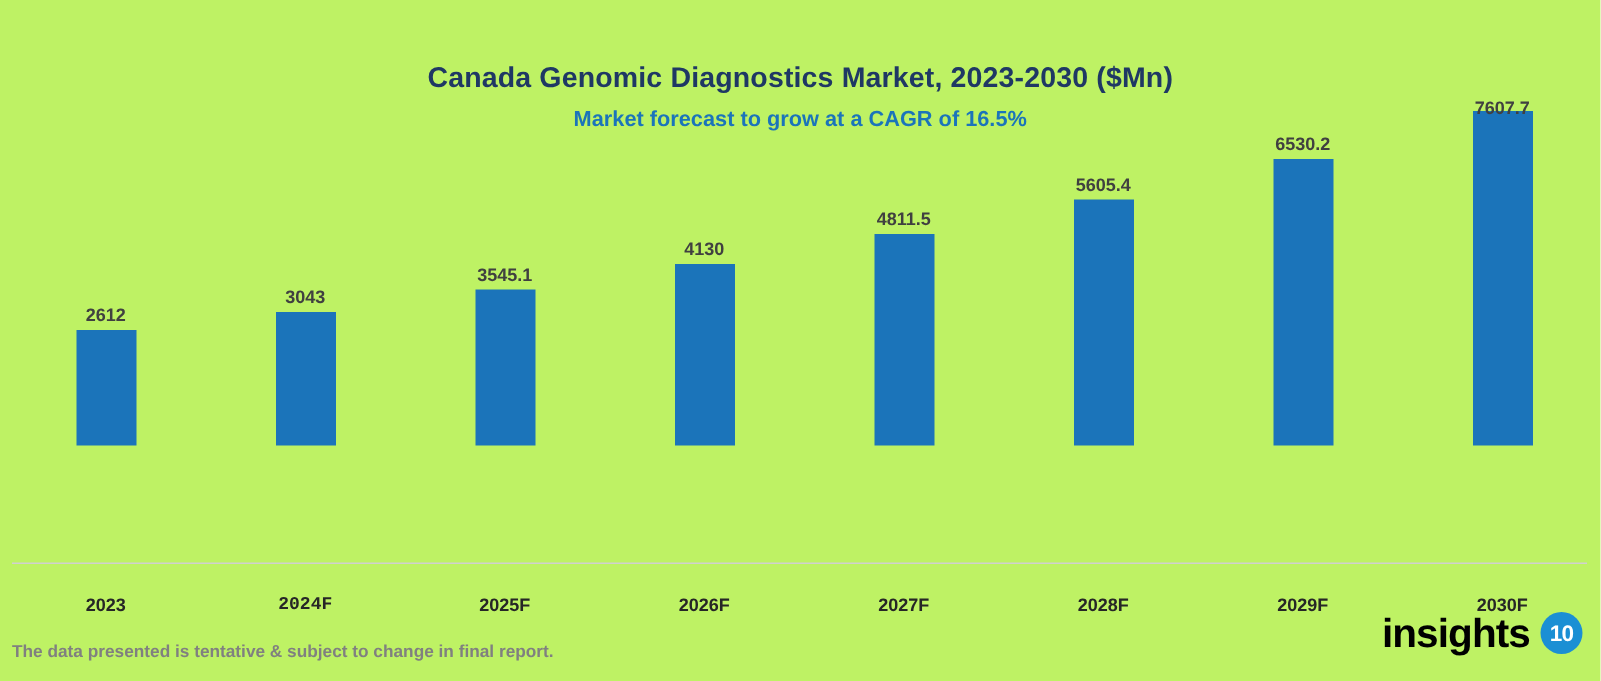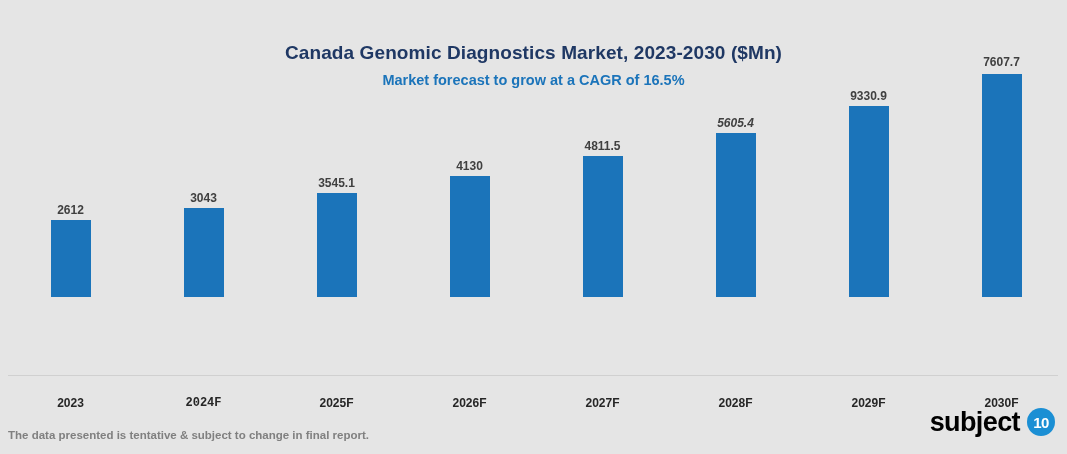--- a/index.html
+++ b/index.html
@@ -8,21 +8,21 @@
     background: #ffffff;
   }
   body {
     font-family: "Liberation Sans", sans-serif;
     -webkit-font-smoothing: antialiased;
   }
   #page {
     position: relative;
     width: 1067px;
     height: 454px;
-    background: #e5e5e5;
+    background: #bef264;
     overflow: hidden;
   }
 
   
   #title-block {
     position: absolute;
     top: 42px;
     left: 0;
     width: 1067px;
     text-align: center;
@@ -187,49 +187,49 @@
       <div class="bar-group" style="left: 536px; height: 159.037px;">
         <div class="bar-wrap">
           <div class="bar" style="height: 141.037px; background: rgb(27, 116, 186);"></div>
         </div>
         <div class="bar-label" style="bottom: 144.037px;">4811.5</div>
       </div>
       <div class="bar-group" style="left: 669px; height: 182.308px;">
         <div class="bar-wrap">
           <div class="bar" style="height: 164.308px; background: rgb(27, 116, 186);"></div>
         </div>
-        <div class="bar-label" style="bottom: 167.308px; font-style: italic;">5605.4</div>
+        <div class="bar-label" style="bottom: 167.308px;">5605.4</div>
       </div>
       <div class="bar-group" style="left: 802px; height: 209.416px;">
         <div class="bar-wrap">
           <div class="bar" style="height: 191.416px; background: rgb(27, 116, 186);"></div>
         </div>
-        <div class="bar-label" style="bottom: 194.416px;">9330.9</div>
+        <div class="bar-label" style="bottom: 194.416px;">6530.2</div>
       </div>
       <div class="bar-group" style="left: 935px; height: 241px;">
         <div class="bar-wrap">
           <div class="bar" style="height: 223px; background: rgb(27, 116, 186);"></div>
         </div>
-        <div class="bar-label" style="bottom: 228px; margin-top: 40px;">7607.7</div>
+        <div class="bar-label" style="bottom: 218px; margin-top: 40px;">7607.7</div>
       </div>
     </div>
 
   <div id="axis-line"></div>
 
   <div id="category-axis">
       <div class="cat-label" style="left: 4px;">2023</div>
       <div class="cat-label" style="left: 137px; font-family: Liberation Mono, monospace;">2024F</div>
       <div class="cat-label" style="left: 270px;">2025F</div>
       <div class="cat-label" style="left: 403px;">2026F</div>
       <div class="cat-label" style="left: 536px;">2027F</div>
       <div class="cat-label" style="left: 669px;">2028F</div>
       <div class="cat-label" style="left: 802px;">2029F</div>
       <div class="cat-label" style="left: 935px;">2030F</div>
     </div>
 
   <div id="footer-note">The data presented is tentative &amp; subject to change in final report.</div>
 
   <div id="logo">
-    <span id="logo-word">subject</span>
+    <span id="logo-word">insights</span>
     <span id="logo-badge">10</span>
   </div>
 
 </div>
 
 </body></html>

